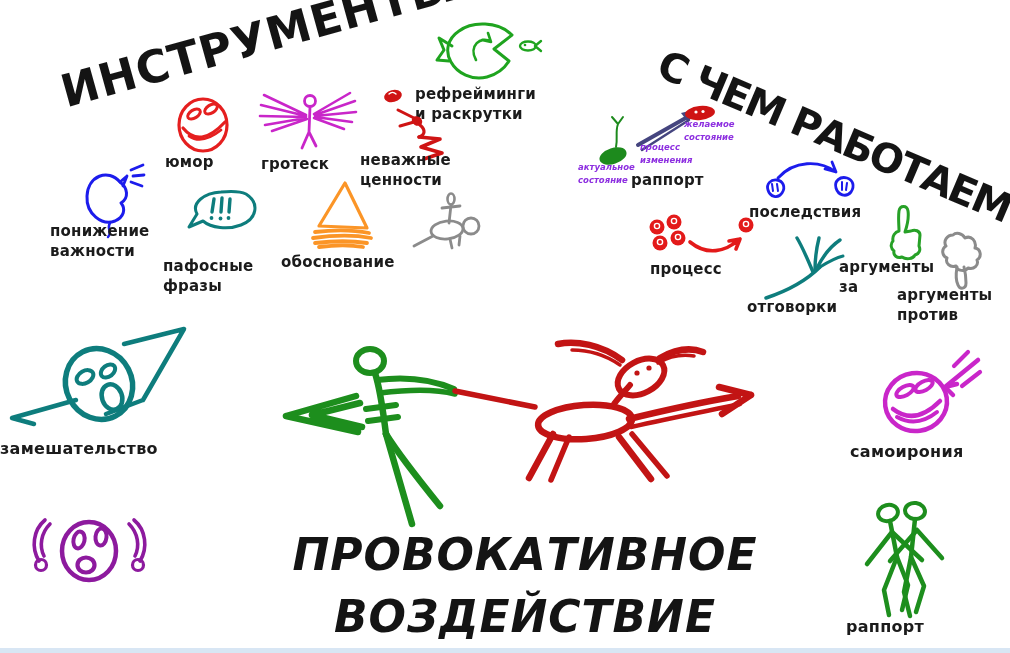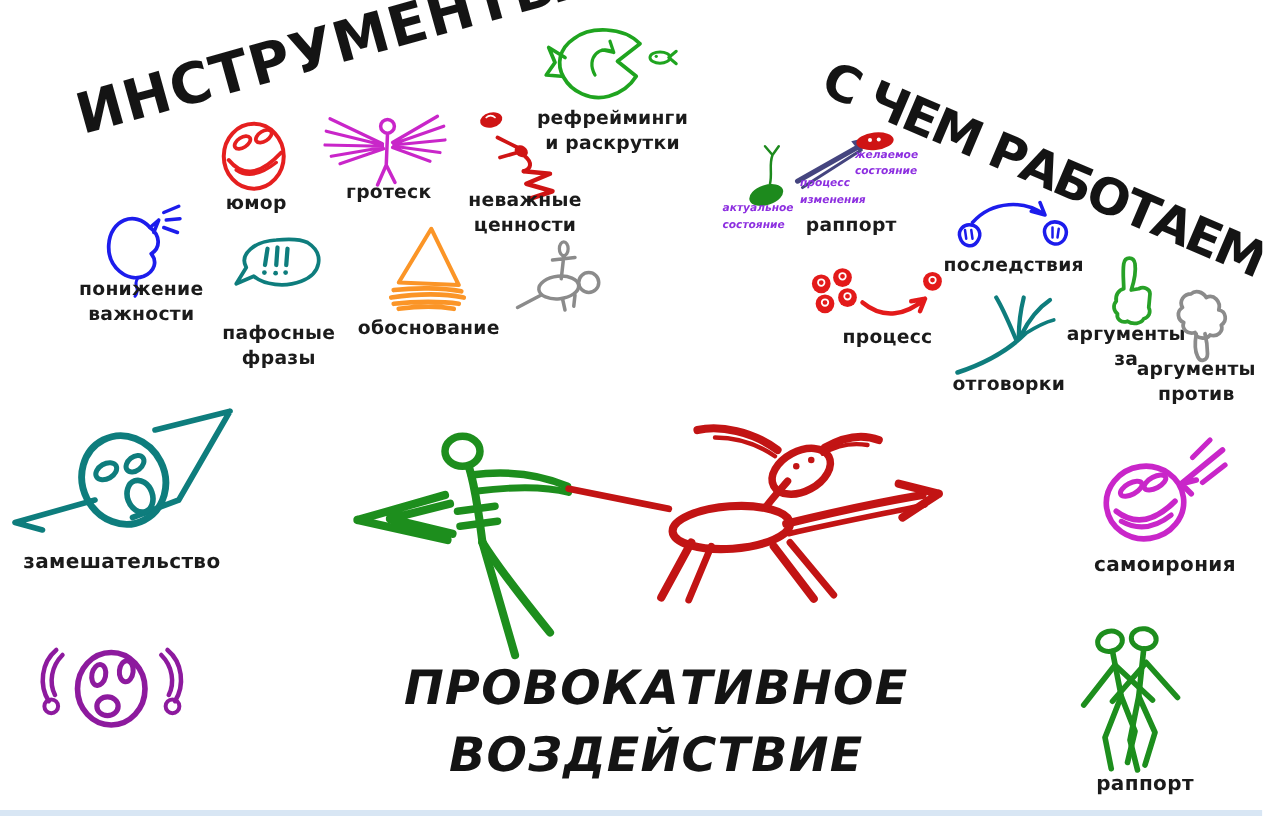--- a/index.html
+++ b/index.html
@@ -4,24 +4,24 @@
 <style>
   html,body{margin:0;padding:0;background:#fff}
   .board{position:relative;width:1010px;height:653px;background:#ffffff;overflow:hidden;
          font-family:"DejaVu Sans",sans-serif}
   .t{position:absolute;font-weight:bold;color:#141414;white-space:nowrap;line-height:1}
   .tools-title{left:62px;top:70px;font-size:45px;letter-spacing:1px;
                transform:rotate(-15.5deg);transform-origin:0 50%}
   .work-title{left:660px;top:42px;font-size:40px;letter-spacing:-2px;
               transform:rotate(23deg);transform-origin:0 50%}
   .center-title{position:absolute;left:260px;top:524px;width:530px;text-align:center;
-                font-size:38px;font-weight:bold;font-style:italic;letter-spacing:1px;
+                font-size:44px;font-weight:bold;font-style:italic;letter-spacing:1px;
                 line-height:1.42;color:#141414;white-space:pre-line}
   .lbl{position:absolute;font-weight:bold;font-size:15px;line-height:1.32;color:#1b1b1b;
-       text-align:center;white-space:pre-line;letter-spacing:.2px}
+       text-align:left;white-space:pre-line;letter-spacing:.2px}
   .lbl.big{font-size:16px;letter-spacing:.3px}
   .sub{position:absolute;font-size:8.5px;font-style:italic;font-weight:bold;line-height:1.55;
        color:#8d2fe0;text-align:left;white-space:pre-line}
   svg.icon{position:absolute;overflow:visible}
   .strip{position:absolute;left:0;bottom:0;width:1010px;height:5px;background:#d8e6f4}
 </style>
 </head>
 <body>
 
 <div class="board">
@@ -37,21 +37,21 @@
     <path d="M13 44 Q26 53 45 38" stroke-width="2.8"></path>
   </svg>
   <div class="lbl" style="left:165px;top:153px;width:80px">юмор</div>
 
   <svg class="icon" style="left:258px;top:90px" width="100" height="62" viewBox="0 0 100 62" fill="none" stroke="currentColor" stroke-linecap="round" stroke-linejoin="round" color="#c926c9">
     <circle cx="52" cy="11" r="5.5" stroke-width="2.8"></circle>
     <path d="M52 17 L51 42 M51 42 L44 58 M51 42 L58 56" stroke-width="2.8"></path>
     <path d="M48 25 L6 5 M48 26 L3 15 M48 27 L2 26 M48 28 L7 35 M49 29 L14 41" stroke-width="2.6"></path>
     <path d="M56 24 L92 3 M57 25 L97 11 M57 26 L98 22 M57 27 L94 32 M56 28 L86 39" stroke-width="2.6"></path>
   </svg>
-  <div class="lbl" style="left:261px;top:144px;width:100px">гротеск</div>
+  <div class="lbl" style="left:261px;top:155px;width:100px">гротеск</div>
 
   <svg class="icon" style="left:436px;top:18px" width="105" height="68" viewBox="0 0 105 68" fill="none" stroke="currentColor" stroke-linecap="round" stroke-linejoin="round" color="#1fa41f">
     <path d="M76 17 C62 3 36 3 23 13 C11 21 9 34 15 44 C21 55 36 63 51 59 C62 56 68 51 73 43 L58 31 L76 17" stroke-width="3"></path>
     <path d="M16 28 L3 20 L8 32 L1 42 L13 43" stroke-width="3"></path>
     <path d="M40 42 C32 28 45 17 55 24 M55 24 L46 22 M55 24 L52 15" stroke-width="2.6"></path>
     <ellipse cx="92" cy="28" rx="8" ry="4.5" stroke-width="2.4"></ellipse>
     <path d="M99 28 L105 23 M99 28 L105 33" stroke-width="2.4"></path>
     <circle cx="89" cy="27" r="1.3" fill="currentColor" stroke="none"></circle>
   </svg>
   <div class="lbl" style="left:415px;top:85px;width:150px">рефрейминги

